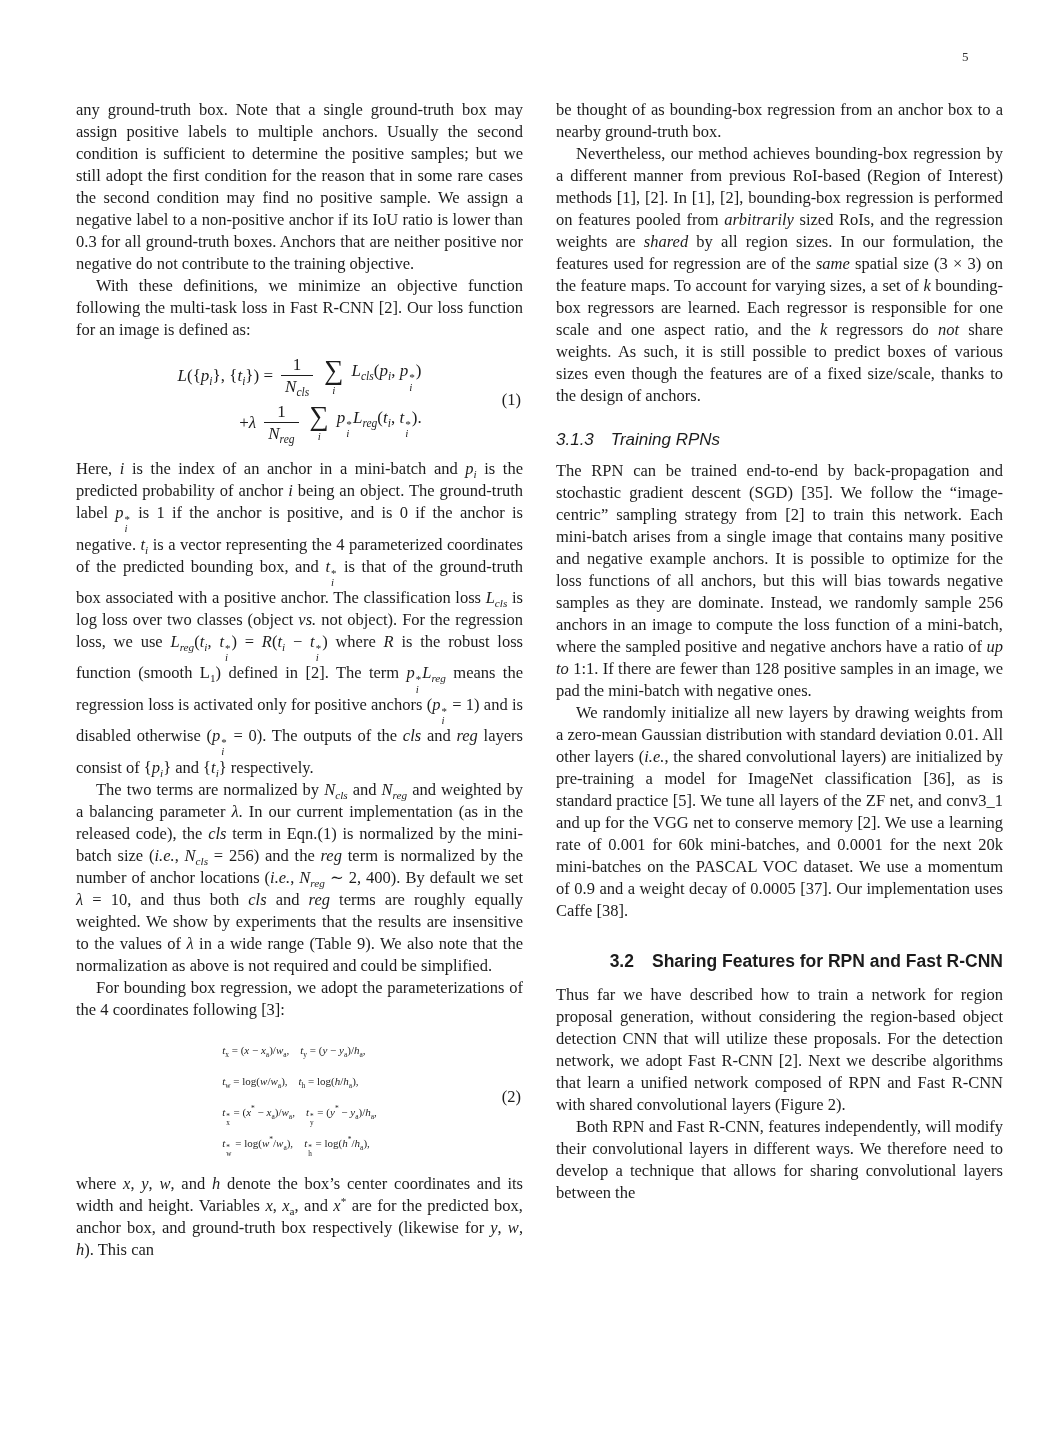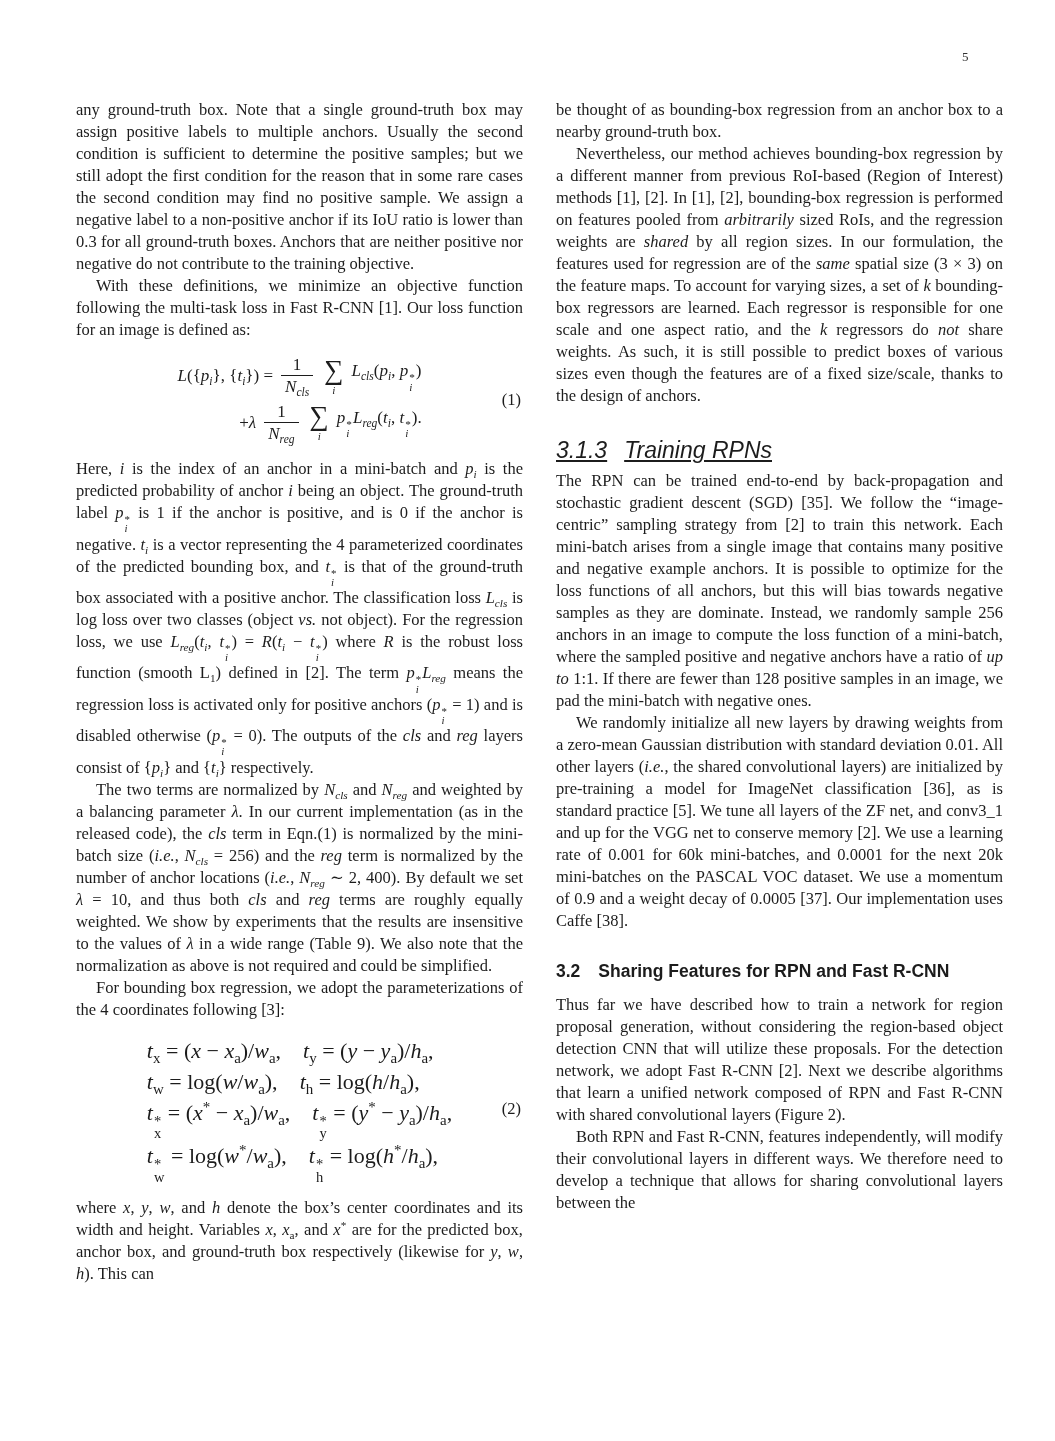--- a/index.html
+++ b/index.html
@@ -36,40 +36,40 @@
   .eq-body{display:flex;flex-direction:column;align-items:center;font-size:17px;}
   .eq-line{display:flex;align-items:center;gap:5px;}
   .eq-line2{margin-left:62px;margin-top:4px;}
   .frac{display:inline-flex;flex-direction:column;align-items:center;vertical-align:middle;margin:0 3px;}
   .frac .num{display:block;padding:0 4px;line-height:1.2;}
   .frac .den{display:block;border-top:1.3px solid #1c1c1c;padding:0 4px;line-height:1.25;}
   .sum{display:inline-flex;flex-direction:column;align-items:center;margin:0 3px;}
   .sum .sigma{font-size:27px;line-height:1.0;}
   .sum .under{font-size:11px;font-style:italic;line-height:1;margin-top:1px;}
   .eq-number{position:absolute;right:2px;top:50%;transform:translateY(-50%);font-size:16.5px;}
-  .eq2-body{display:flex;flex-direction:column;align-items:flex-start;width:fit-content;margin:0 auto;font-size:22px;}
+  .eq2-body{display:flex;flex-direction:column;align-items:flex-start;width:fit-content;margin:0 auto;font-size:11px;}
   .eq2-line{line-height:31px;white-space:nowrap;}
   
   .h-sub{font-family:"Liberation Sans","DejaVu Sans",sans-serif;font-style:italic;font-weight:400;
-         font-size:23px;line-height:20px;margin:33px 0 10px;text-align:left;text-decoration:underline;}
+         font-size:17px;line-height:20px;margin:23px 0 10px;text-align:left;}
   .h-sub .h-num{margin-right:17px;}
   .h-sec{font-family:"Liberation Sans","DejaVu Sans",sans-serif;font-weight:700;
-         font-size:17.5px;line-height:21px;margin:29px 0 12px;text-align:left;}
+         font-size:17.5px;line-height:21px;margin:29px 0 12px;text-align:right;}
   .h-sec .h-num{margin-right:18px;}
 </style>
 </head>
 <body>
 
 <div class="page">
 
   <div class="page-number">5</div>
 
   <div class="col col-left">
     <p class="para">any ground-truth box. Note that a single ground-truth box may assign positive labels to multiple anchors. Usually the second condition is sufficient to determine the positive samples; but we still adopt the first condition for the reason that in some rare cases the second condition may find no positive sample. We assign a negative label to a non-positive anchor if its IoU ratio is lower than 0.3 for all ground-truth boxes. Anchors that are neither positive nor negative do not contribute to the training objective.</p>
-    <p class="para ind">With these definitions, we minimize an objective function following the multi-task loss in Fast R-CNN [1]. Our loss function for an image is defined as:</p>
+    <p class="para ind">With these definitions, we minimize an objective function following the multi-task loss in Fast R-CNN [2]. Our loss function for an image is defined as:</p>
 
     <div class="equation">
       <div class="eq-body">
         <div class="eq-line">
           <span class="math"><i>L</i>({<i>p</i><sub class="it">i</sub>}, {<i>t</i><sub class="it">i</sub>}) =</span>
           <span class="frac">
               <span class="num">1</span>
               <span class="den"><i>N</i><sub class="it">cls</sub></span>
             </span>
           <span class="sum">

